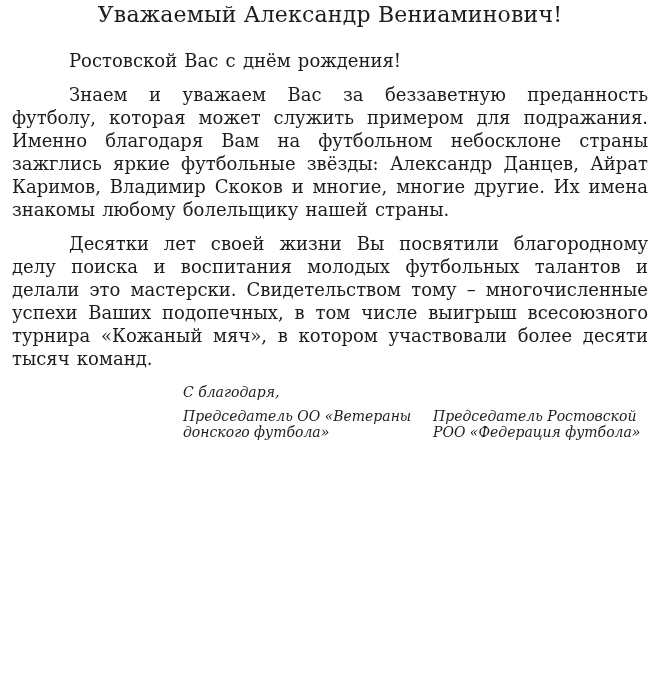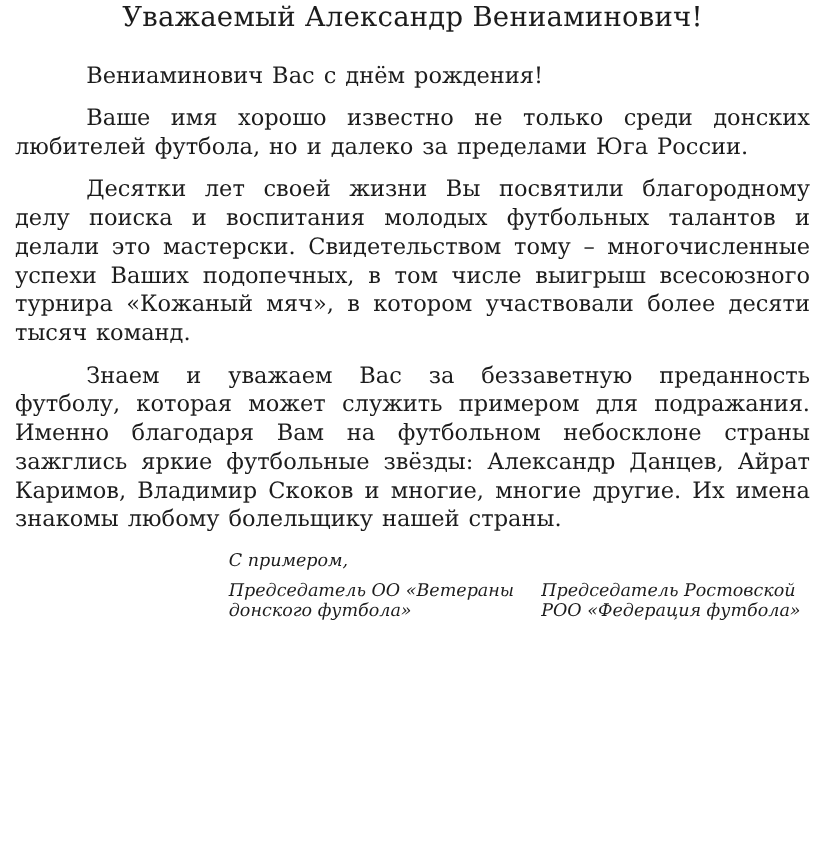--- a/index.html
+++ b/index.html
@@ -51,28 +51,27 @@
   .sig-titles .col-right { width: 215px; }
 </style>
 </head>
 <body>
 
 <div class="page">
 
   <h1 class="title">Уважаемый Александр Вениаминович!</h1>
 
   <div class="body-text">
-    <p class="first">Вениаминович Вас с днём рождения!</p>
-    <p>Ваше имя хорошо известно не только среди донских любителей футбола, но и далеко за пределами Юга России.</p>
+    <p class="first">Ростовской Вас с днём рождения!</p>
+    <p>Знаем и уважаем Вас за беззаветную преданность футболу, которая может служить примером для подражания. Именно благодаря Вам на футбольном небосклоне страны зажглись яркие футбольные звёзды: Александр Данцев, Айрат Каримов, Владимир Скоков и многие, многие другие. Их имена знакомы любому болельщику нашей страны.</p>
     <p>Десятки лет своей жизни Вы посвятили благородному делу поиска и воспитания молодых футбольных талантов и делали это мастерски. Свидетельством тому – многочисленные успехи Ваших подопечных, в том числе выигрыш всесоюзного турнира «Кожаный мяч», в котором участвовали более десяти тысяч команд.</p>
-    <p>Знаем и уважаем Вас за беззаветную преданность футболу, которая может служить примером для подражания. Именно благодаря Вам на футбольном небосклоне страны зажглись яркие футбольные звёзды: Александр Данцев, Айрат Каримов, Владимир Скоков и многие, многие другие. Их имена знакомы любому болельщику нашей страны.</p>
   </div>
 
   <div class="closing-block">
-    <div class="closing">С примером,</div>
+    <div class="closing">С благодаря,</div>
   </div>
 
   <div class="sig-titles">
     <div class="col-left">Председатель ОО «Ветераны донского футбола»</div>
     <div class="col-right">Председатель Ростовской РОО «Федерация футбола»</div>
   </div>
 
 </div>
 
 </body></html>

